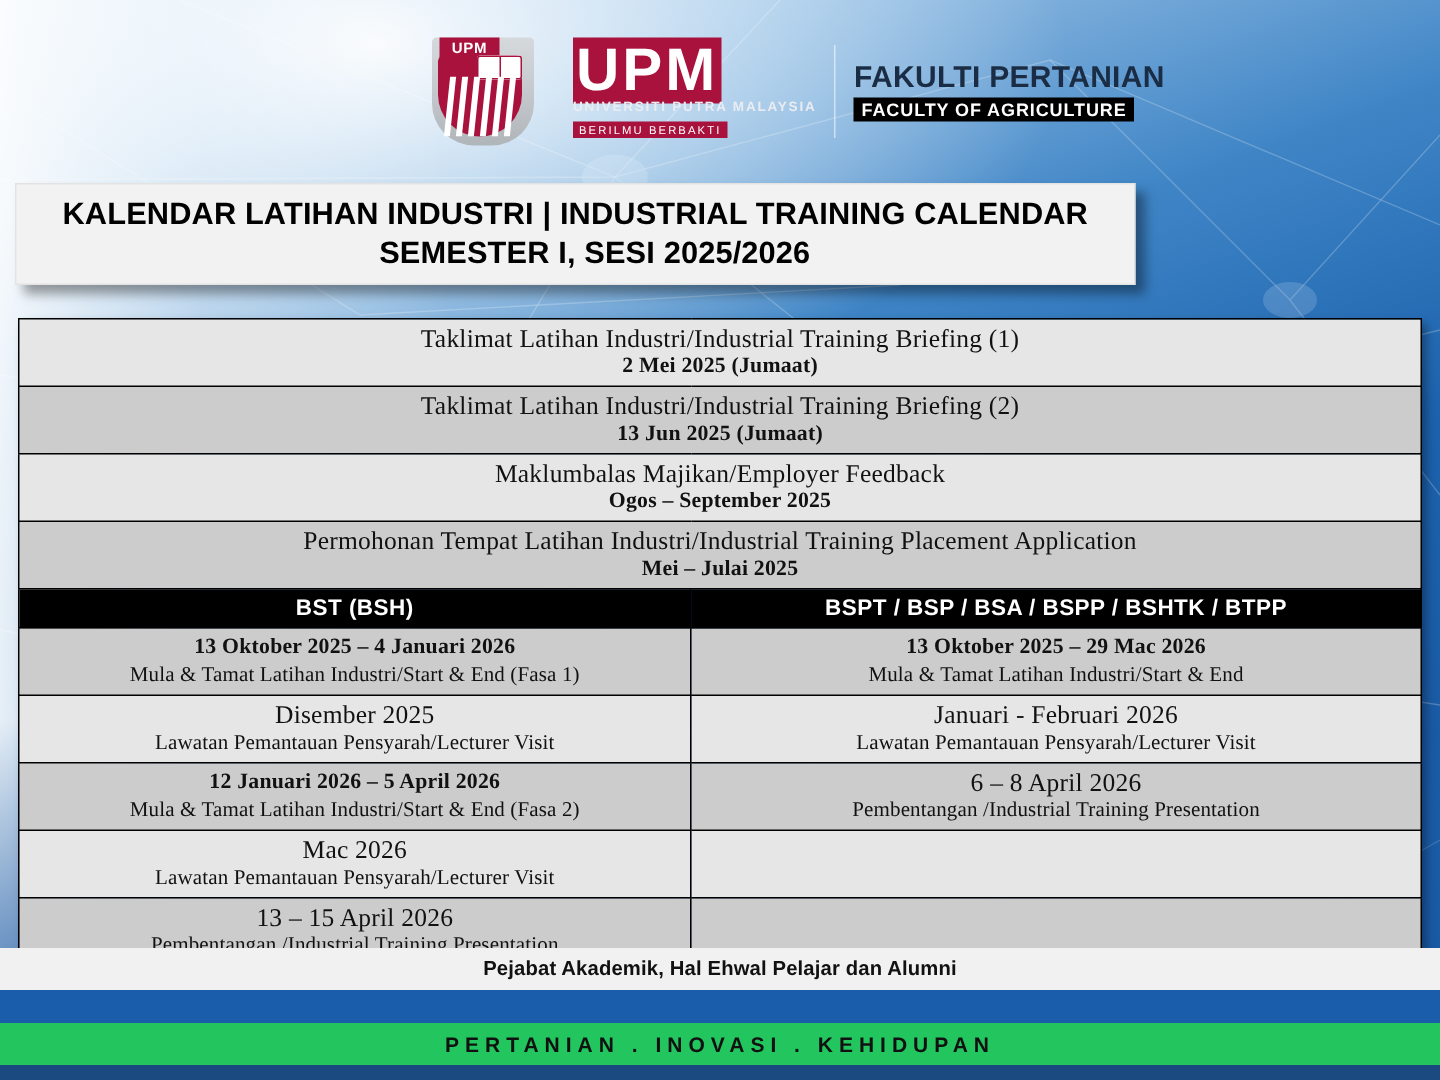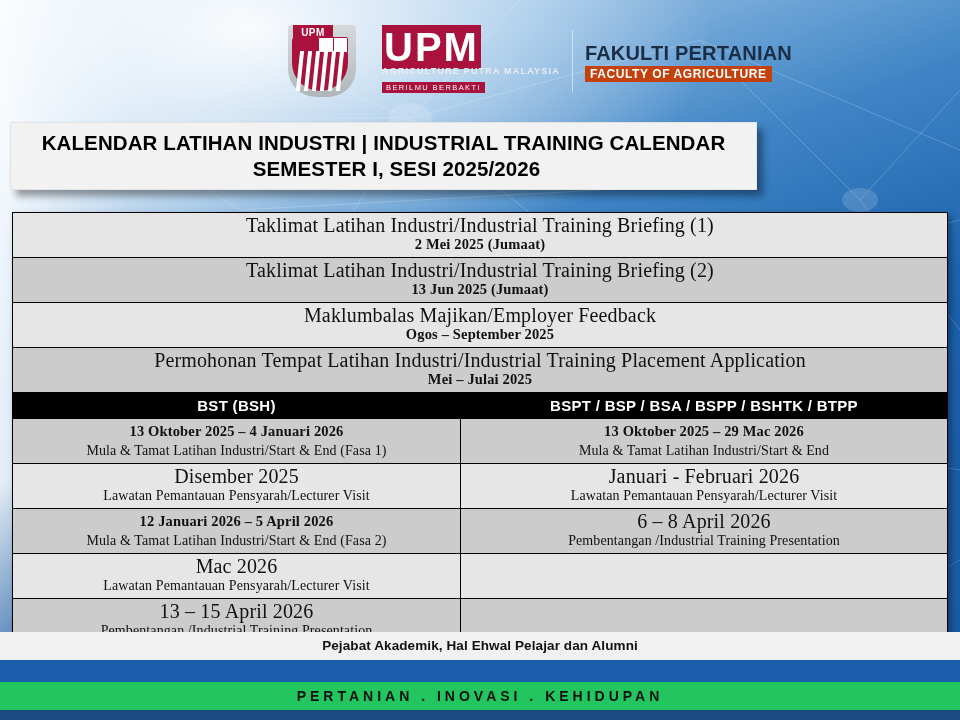--- a/index.html
+++ b/index.html
@@ -78,21 +78,21 @@
     color:#e9edf2;font-size:9px;letter-spacing:1.2px;font-weight:bold;margin-top:1px;
   }
   .wordmark .sub2{
     display:inline-block;background:#a8123c;color:#fff;font-size:7.5px;
     letter-spacing:1.4px;font-weight:normal;padding:1px 4px;margin-top:2px;
   }
   .vdiv{width:1px;height:62px;background:rgba(255,255,255,.55);margin:0 12px;}
   .fac{padding-top:2px;}
   .fac .l1{color:#1b2d44;font-size:20px;font-weight:bold;letter-spacing:.2px;line-height:21px;}
   .fac .l2{
-    display:inline-block;background:#c2410c;color:#fff;font-size:12px;font-weight:bold;
+    display:inline-block;background:#000000;color:#fff;font-size:12px;font-weight:bold;
     letter-spacing:.6px;padding:1px 5px;margin-top:2px;
   }
   .fac .l3{color:#a8123c;font-size:17px;margin-top:1px;direction:rtl;font-family:"DejaVu Sans",sans-serif;}
 
   
   .title-banner{
     position:absolute;left:10px;top:122px;width:747px;height:68px;
     background:#f2f2f2;
     box-shadow:6px 6px 7px rgba(0,0,0,.38);
     display:flex;flex-direction:column;align-items:center;justify-content:center;
@@ -121,21 +121,21 @@
     color:#111;
     font-family:"Liberation Serif", serif;
   }
   .cal tr.lite td{background:#e6e6e6;}
   .cal tr.dark td{background:#cccccc;}
   .cal tr.blackhdr td{
     background:#000;color:#fff;font-weight:bold;font-size:15px;
     font-family:"Liberation Sans",sans-serif;padding:4px;
     letter-spacing:.3px;
   }
-  .cal .line1{font-size:20px;line-height:19px;letter-spacing:.15px;}
+  .cal .line1{font-size:17px;line-height:19px;letter-spacing:.15px;}
   .cal .line2{font-size:14.5px;font-weight:bold;line-height:19px;letter-spacing:.15px;}
   .cal .line1b{font-size:14.5px;font-weight:bold;line-height:19px;letter-spacing:.15px;}
   .cal .line2n{font-size:14px;line-height:19px;letter-spacing:.1px;}
 
   
   .foot-white-1{
     position:absolute;left:0;top:632px;width:960px;height:28px;background:#f1f1f1;
   }
   .foot-white-1 span{
     display:block;text-align:center;line-height:28px;
@@ -204,21 +204,21 @@
           <i style="left:10px"></i>
           <i style="left:18px"></i>
         <i style="left:26px"></i>
           <i style="left:34px"></i>
           <i style="left:42px"></i>
       </div>
     </div>
 
     <div class="wordmark">
       <div class="upm"><span class="red">UPM</span></div>
-      <div class="sub1">AGRICULTURE PUTRA MALAYSIA</div>
+      <div class="sub1">UNIVERSITI PUTRA MALAYSIA</div>
       <div class="sub2">BERILMU BERBAKTI</div>
     </div>
 
     <div class="vdiv"></div>
 
     <div class="fac">
       <div class="l1">FAKULTI PERTANIAN</div>
       <div class="l2">FACULTY OF AGRICULTURE</div>
     </div>
   </div>

